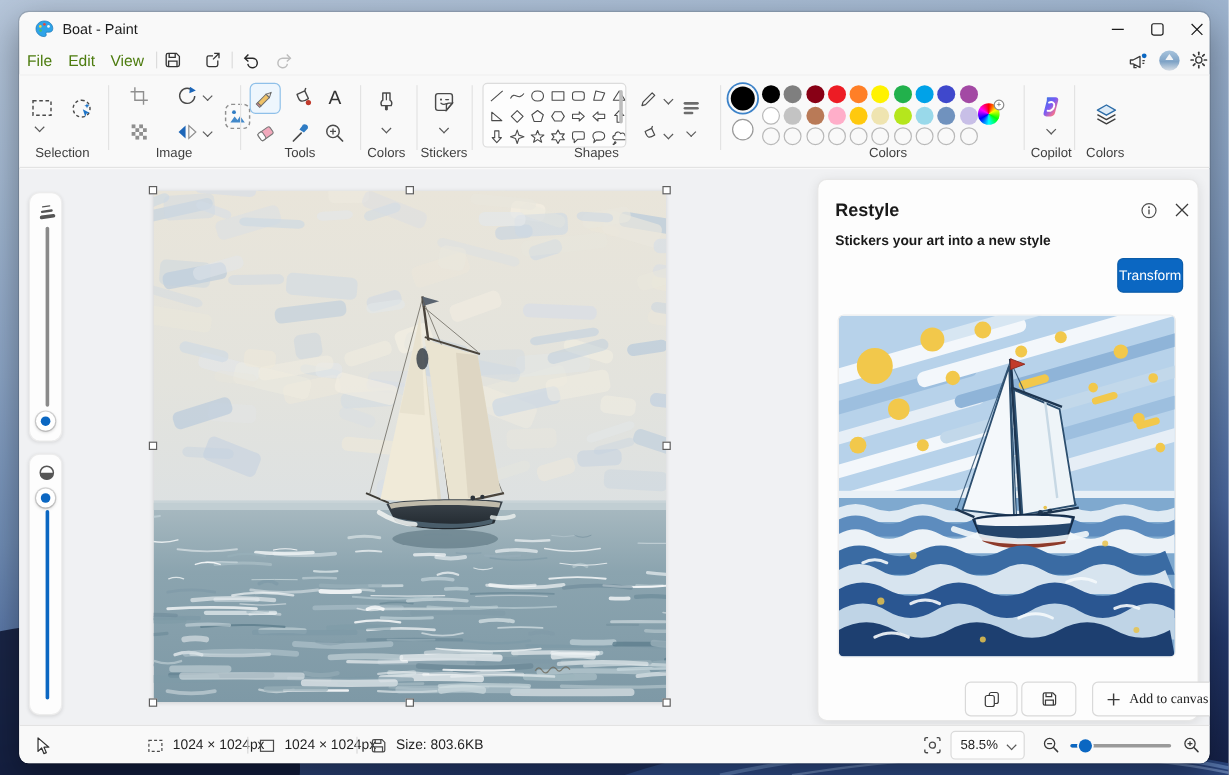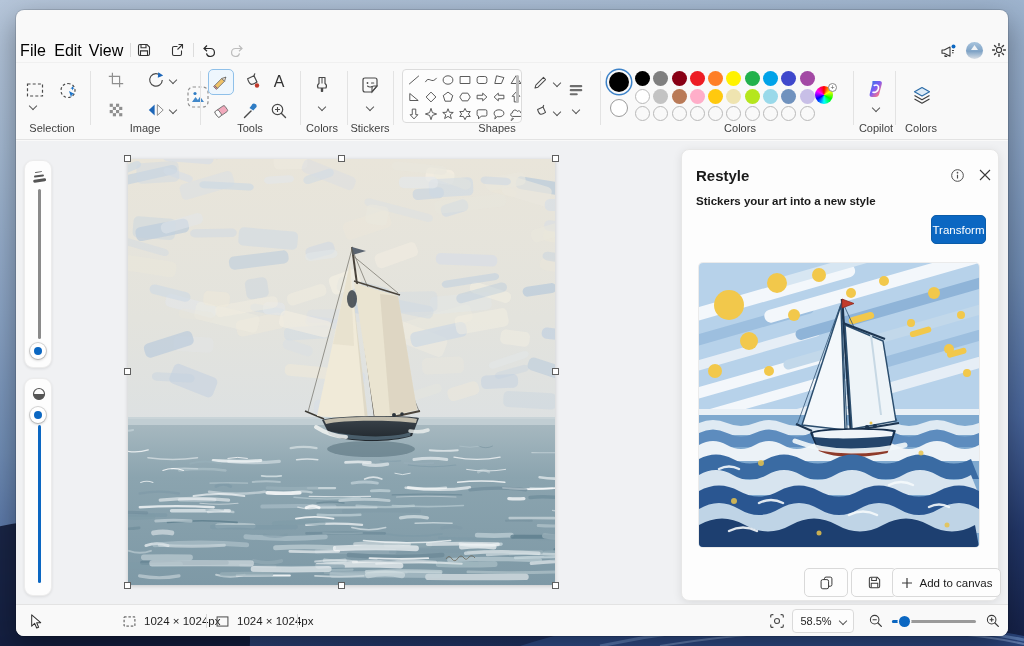--- a/index.html
+++ b/index.html
@@ -11,21 +11,21 @@
   .window{position:absolute;left:16px;top:10px;width:992px;height:626px;background:#f9f9f9;
     border-radius:8px;box-shadow:0 10px 30px rgba(0,0,0,.38),0 0 0 1px rgba(0,0,0,.12);overflow:hidden;}
   
   .titlebar{position:absolute;left:0;top:0;width:100%;height:28px;}
   .app-icon{position:absolute;left:13px;top:6px;width:16px;height:16px;}
   .win-title{position:absolute;left:36px;top:7px;font-size:12px;color:#1b1b1b;}
   .capbtn{position:absolute;top:0;width:40px;height:28px;display:flex;align-items:center;justify-content:center;}
   
   .menubar{position:absolute;left:0;top:28px;width:100%;height:24px;}
   .menu-item{position:absolute;top:3px;height:19px;display:flex;align-items:center;justify-content:center;
-    font-size:16px;color:#000000;border-radius:4px;}
+    font-size:13px;color:#4d7c0f;border-radius:4px;}
   .mb-ico{position:absolute;top:4px;width:16px;height:16px;}
   .mb-sep{position:absolute;top:5px;width:1px;height:14px;background:#dcdcdc;}
   
   .ribbon{position:absolute;left:0;top:52px;width:100%;height:78px;border-top:1px solid #f0f0f0;border-bottom:1px solid #e3e3e3;background:#f9f9f9;}
   .vsep{position:absolute;top:8px;height:54px;width:1px;background:#e3e3e3;}
   .glabel{position:absolute;top:59px;transform:translateX(-50%);font-size:11px;color:#3f3f3f;white-space:nowrap;}
   .ric{position:absolute;width:20px;height:20px;}
   .chev{position:absolute;width:7px;height:7px;}
   .chev::before{content:"";position:absolute;left:1px;top:0px;width:5px;height:5px;
     border-right:1.3px solid #5a5a5a;border-bottom:1.3px solid #5a5a5a;transform:rotate(45deg);}
@@ -77,20 +77,45 @@
 <div id="screen">
   <svg id="wallpaper-art" viewBox="0 0 1024 646" preserveAspectRatio="none">
     <ellipse cx="60" cy="640" rx="190" ry="120" fill="#0e1634" opacity=".85"></ellipse>
     <path d="M520,646 C660,600 840,600 1024,636 L1024,646 Z" fill="#3c63a8" opacity=".55"></path>
     <path d="M600,646 C740,616 900,614 1024,640" fill="none" stroke="#7fa3d8" stroke-width="3" opacity=".5"></path>
     <path d="M660,646 C790,625 930,624 1024,644" fill="none" stroke="#9db8e2" stroke-width="2" opacity=".45"></path>
   </svg>
 
   <div class="window">
 
+    <div class="titlebar">
+      <svg class="app-icon" viewBox="0 0 16 16">
+        <path d="M8,1.5 C12,1.5 15,4.3 15,7.8 C15,10 13.6,10.8 12,10.8 L10.4,10.8 C9.5,10.8 9,11.4 9.4,12.3 C9.8,13.2 9.3,14.5 8,14.5 C4,14.5 1,11.6 1,8 C1,4.3 4,1.5 8,1.5 Z" fill="#2ea3e8" stroke="#1d77b5" stroke-width=".6"></path>
+        <circle cx="4.6" cy="6" r="1.1" fill="#f6d33c"></circle>
+          <circle cx="8" cy="4.3" r="1.1" fill="#e84a3a"></circle>
+        <circle cx="11.4" cy="6" r="1.1" fill="#f8f8f8"></circle>
+          <circle cx="4.8" cy="9.4" r="1.1" fill="#45c06a"></circle>
+      </svg>
+      <span class="win-title">Boat - Paint</span>
+      <div class="capbtn" style="left:895px;">
+        <svg width="11" height="11" viewBox="0 0 11 11">
+            <line x1="0.5" y1="5.5" x2="10.5" y2="5.5" stroke="#1b1b1b" stroke-width="1"></line>
+          </svg>
+      </div>
+      <div class="capbtn" style="left:928px;">
+        <svg width="11" height="11" viewBox="0 0 11 11">
+            <rect x="0.8" y="0.8" width="9.4" height="9.4" rx="1.6" fill="none" stroke="#1b1b1b" stroke-width="1"></rect>
+          </svg>
+      </div>
+      <div class="capbtn" style="left:961px;">
+        <svg width="11" height="11" viewBox="0 0 11 11">
+            <path d="M1,1 L10,10 M10,1 L1,10" stroke="#1b1b1b" stroke-width="1"></path>
+          </svg>
+      </div>
+    </div>
 
     <div class="menubar">
       <div class="menu-item" style="left:2px;width:30px;">File</div>
       <div class="menu-item" style="left:36px;width:32px;">Edit</div>
       <div class="menu-item" style="left:72px;width:36px;">View</div>
       <div class="mb-sep" style="left:114px;"></div>
       <svg class="mb-ico" style="left:120px;" viewBox="0 0 16 16">
         <path d="M2.5,4 q0,-1.5 1.5,-1.5 h7 l2.5,2.5 v7 q0,1.5 -1.5,1.5 h-8 q-1.5,0 -1.5,-1.5 Z" fill="none" stroke="#333" stroke-width="1.1"></path>
         <path d="M5,2.8 v3 h5 v-3 M4.5,13.4 v-4.5 h7 v4.5" fill="none" stroke="#333" stroke-width="1.1"></path>
       </svg>
@@ -846,21 +871,21 @@
           <rect x="6.5" y="2.5" width="9" height="11" rx="2" fill="none" stroke="#3a3a3a" stroke-width="1.2"></rect>
           <rect x="2.5" y="5.5" width="9" height="11" rx="2" fill="#fdfdfd" stroke="#3a3a3a" stroke-width="1.2"></rect>
         </svg>
       </div>
       <div class="act" style="left:169px;width:46px;">
         <svg width="15" height="15" viewBox="0 0 16 16">
           <path d="M2.5,4 q0,-1.5 1.5,-1.5 h7 l2.5,2.5 v7 q0,1.5 -1.5,1.5 h-8 q-1.5,0 -1.5,-1.5 Z" fill="none" stroke="#3a3a3a" stroke-width="1.1"></path>
           <path d="M5,2.8 v3 h5 v-3 M4.5,13.4 v-4.5 h7 v4.5" fill="none" stroke="#3a3a3a" stroke-width="1.1"></path>
         </svg>
       </div>
-      <div class="act" style="left:210px;width:109px;">
+      <div class="act" style="left:228px;width:109px;font-family:Liberation Serif, serif;">
         <svg width="12" height="12" viewBox="0 0 12 12">
           <path d="M6,1 V11 M1,6 H11" stroke="#3a3a3a" stroke-width="1.2"></path>
         </svg>
         <span>Add to canvas</span>
       </div>
     </div>
 
     <div class="statusbar">
       <svg style="position:absolute;left:11px;top:8px;" width="15" height="16" viewBox="0 0 16 17">
         <path d="M5,2 L5,14 L8.2,11 L10.3,16 L12.4,15.1 L10.3,10.3 L14.6,10.3 Z" fill="#fdfdfd" stroke="#333" stroke-width="1.1" stroke-linejoin="round"></path>
@@ -872,20 +897,27 @@
         <span>1024 × 1024px</span>
       </div>
       <div class="st-sep" style="left:190px;"></div>
       <div class="st-item" style="left:199px;">
         <svg width="15" height="15" viewBox="0 0 18 18">
           <rect x="2.5" y="3.5" width="13" height="11" fill="none" stroke="#4a4a4a" stroke-width="1.2"></rect>
         </svg>
         <span>1024 × 1024px</span>
       </div>
       <div class="st-sep" style="left:281px;"></div>
+      <div class="st-item" style="left:292px;">
+        <svg width="15" height="15" viewBox="0 0 16 16">
+          <path d="M2.5,4 q0,-1.5 1.5,-1.5 h7 l2.5,2.5 v7 q0,1.5 -1.5,1.5 h-8 q-1.5,0 -1.5,-1.5 Z" fill="none" stroke="#4a4a4a" stroke-width="1.1"></path>
+          <path d="M5,2.8 v3 h5 v-3 M4.5,13.4 v-4.5 h7 v4.5" fill="none" stroke="#4a4a4a" stroke-width="1.1"></path>
+        </svg>
+        <span>Size: 803.6KB</span>
+      </div>
 
       <svg style="position:absolute;left:752px;top:7px;" width="18" height="18" viewBox="0 0 20 20">
         <path d="M3,6 V4.5 q0,-1.5 1.5,-1.5 H6 M14,3 h1.5 q1.5,0 1.5,1.5 V6 M17,14 v1.5 q0,1.5 -1.5,1.5 H14 M6,17 H4.5 q-1.5,0 -1.5,-1.5 V14" fill="none" stroke="#4a4a4a" stroke-width="1.3"></path>
         <circle cx="10" cy="10" r="2.8" fill="none" stroke="#4a4a4a" stroke-width="1.2"></circle>
       </svg>
       <div class="zoomdd">
         <span>58.5%</span>
         <span class="chev"></span>
       </div>
       <svg style="position:absolute;left:852px;top:8px;" width="16" height="16" viewBox="0 0 18 18">

